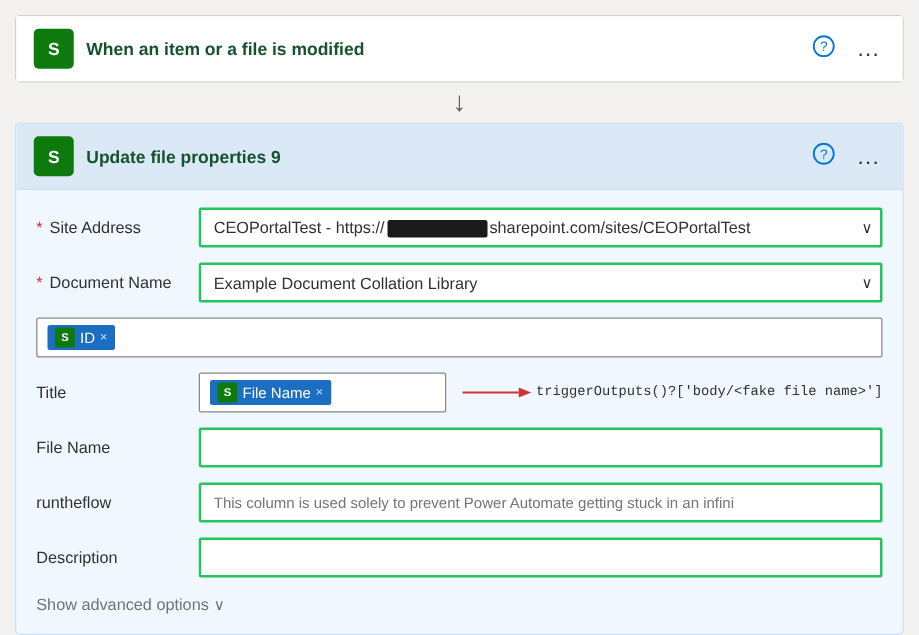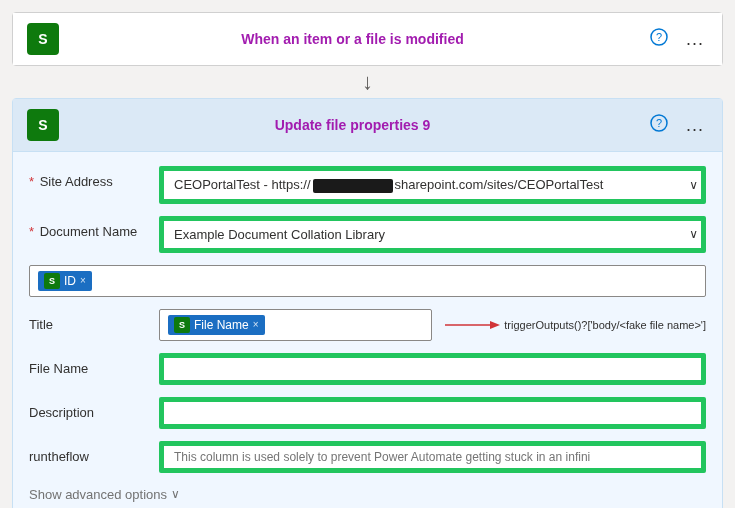--- a/index.html
+++ b/index.html
@@ -43,22 +43,21 @@
       color: white;
       font-weight: bold;
       font-size: 14px;
       flex-shrink: 0;
     }
 
     .card-header-title {
       flex: 1;
       font-size: 14px;
       font-weight: 600;
-      color: #a21caf;
-      text-align: center;
+      color: #14532d;
     }
 
     .card-header-actions {
       display: flex;
       align-items: center;
       gap: 10px;
     }
 
     .icon-btn {
       background: none;
@@ -124,21 +123,21 @@
       margin-right: 2px;
     }
 
     .form-control-wrapper {
       flex: 1;
       position: relative;
     }
 
     .form-input {
       width: 100%;
-      border: 5px solid #22c55e;
+      border: 2px solid #22c55e;
       border-radius: 2px;
       padding: 6px 10px;
       font-size: 13px;
       color: #323130;
       background: #fff;
       outline: none;
       display: flex;
       align-items: center;
       justify-content: space-between;
       min-height: 32px;
@@ -227,21 +226,21 @@
       align-items: center;
       gap: 4px;
       color: #d13438;
       font-size: 12px;
       white-space: nowrap;
     }
 
     .annotation-text {
       font-size: 11px;
       color: #323130;
-      font-family: Liberation Sans, sans-serif;
+      font-family: Liberation Mono, monospace;
       text-align: right;
     }
 
     .show-advanced {
       padding: 8px 16px;
       display: flex;
       align-items: center;
       gap: 6px;
     }
 
@@ -393,33 +392,33 @@
       <div class="form-label">
         <span>File Name</span>
       </div>
       <div class="form-control-wrapper">
         <input type="text" class="form-input" style="width: 100%; height: 32px;">
       </div>
     </div>
 
     <div class="form-row">
       <div class="form-label">
+        <span>runtheflow</span>
+      </div>
+      <div class="form-control-wrapper">
+        <input type="text" class="form-input form-input-placeholder" style="width: 100%; height: 32px; color: rgb(161, 159, 157); font-size: 12px;" placeholder="This column is used solely to prevent Power Automate getting stuck in an infini">
+      </div>
+    </div>
+
+    <div class="form-row">
+      <div class="form-label">
         <span>Description</span>
       </div>
       <div class="form-control-wrapper">
         <input type="text" class="form-input" style="width: 100%; height: 32px;">
-      </div>
-    </div>
-
-    <div class="form-row">
-      <div class="form-label">
-        <span>runtheflow</span>
-      </div>
-      <div class="form-control-wrapper">
-        <input type="text" class="form-input form-input-placeholder" style="width: 100%; height: 32px; color: rgb(161, 159, 157); font-size: 12px;" placeholder="This column is used solely to prevent Power Automate getting stuck in an infini">
       </div>
     </div>
 
     <div class="show-advanced">
       <a class="show-advanced-link" href="#">
         <span>Show advanced options</span>
         <span style="font-size:12px;">∨</span>
       </a>
     </div>
 

